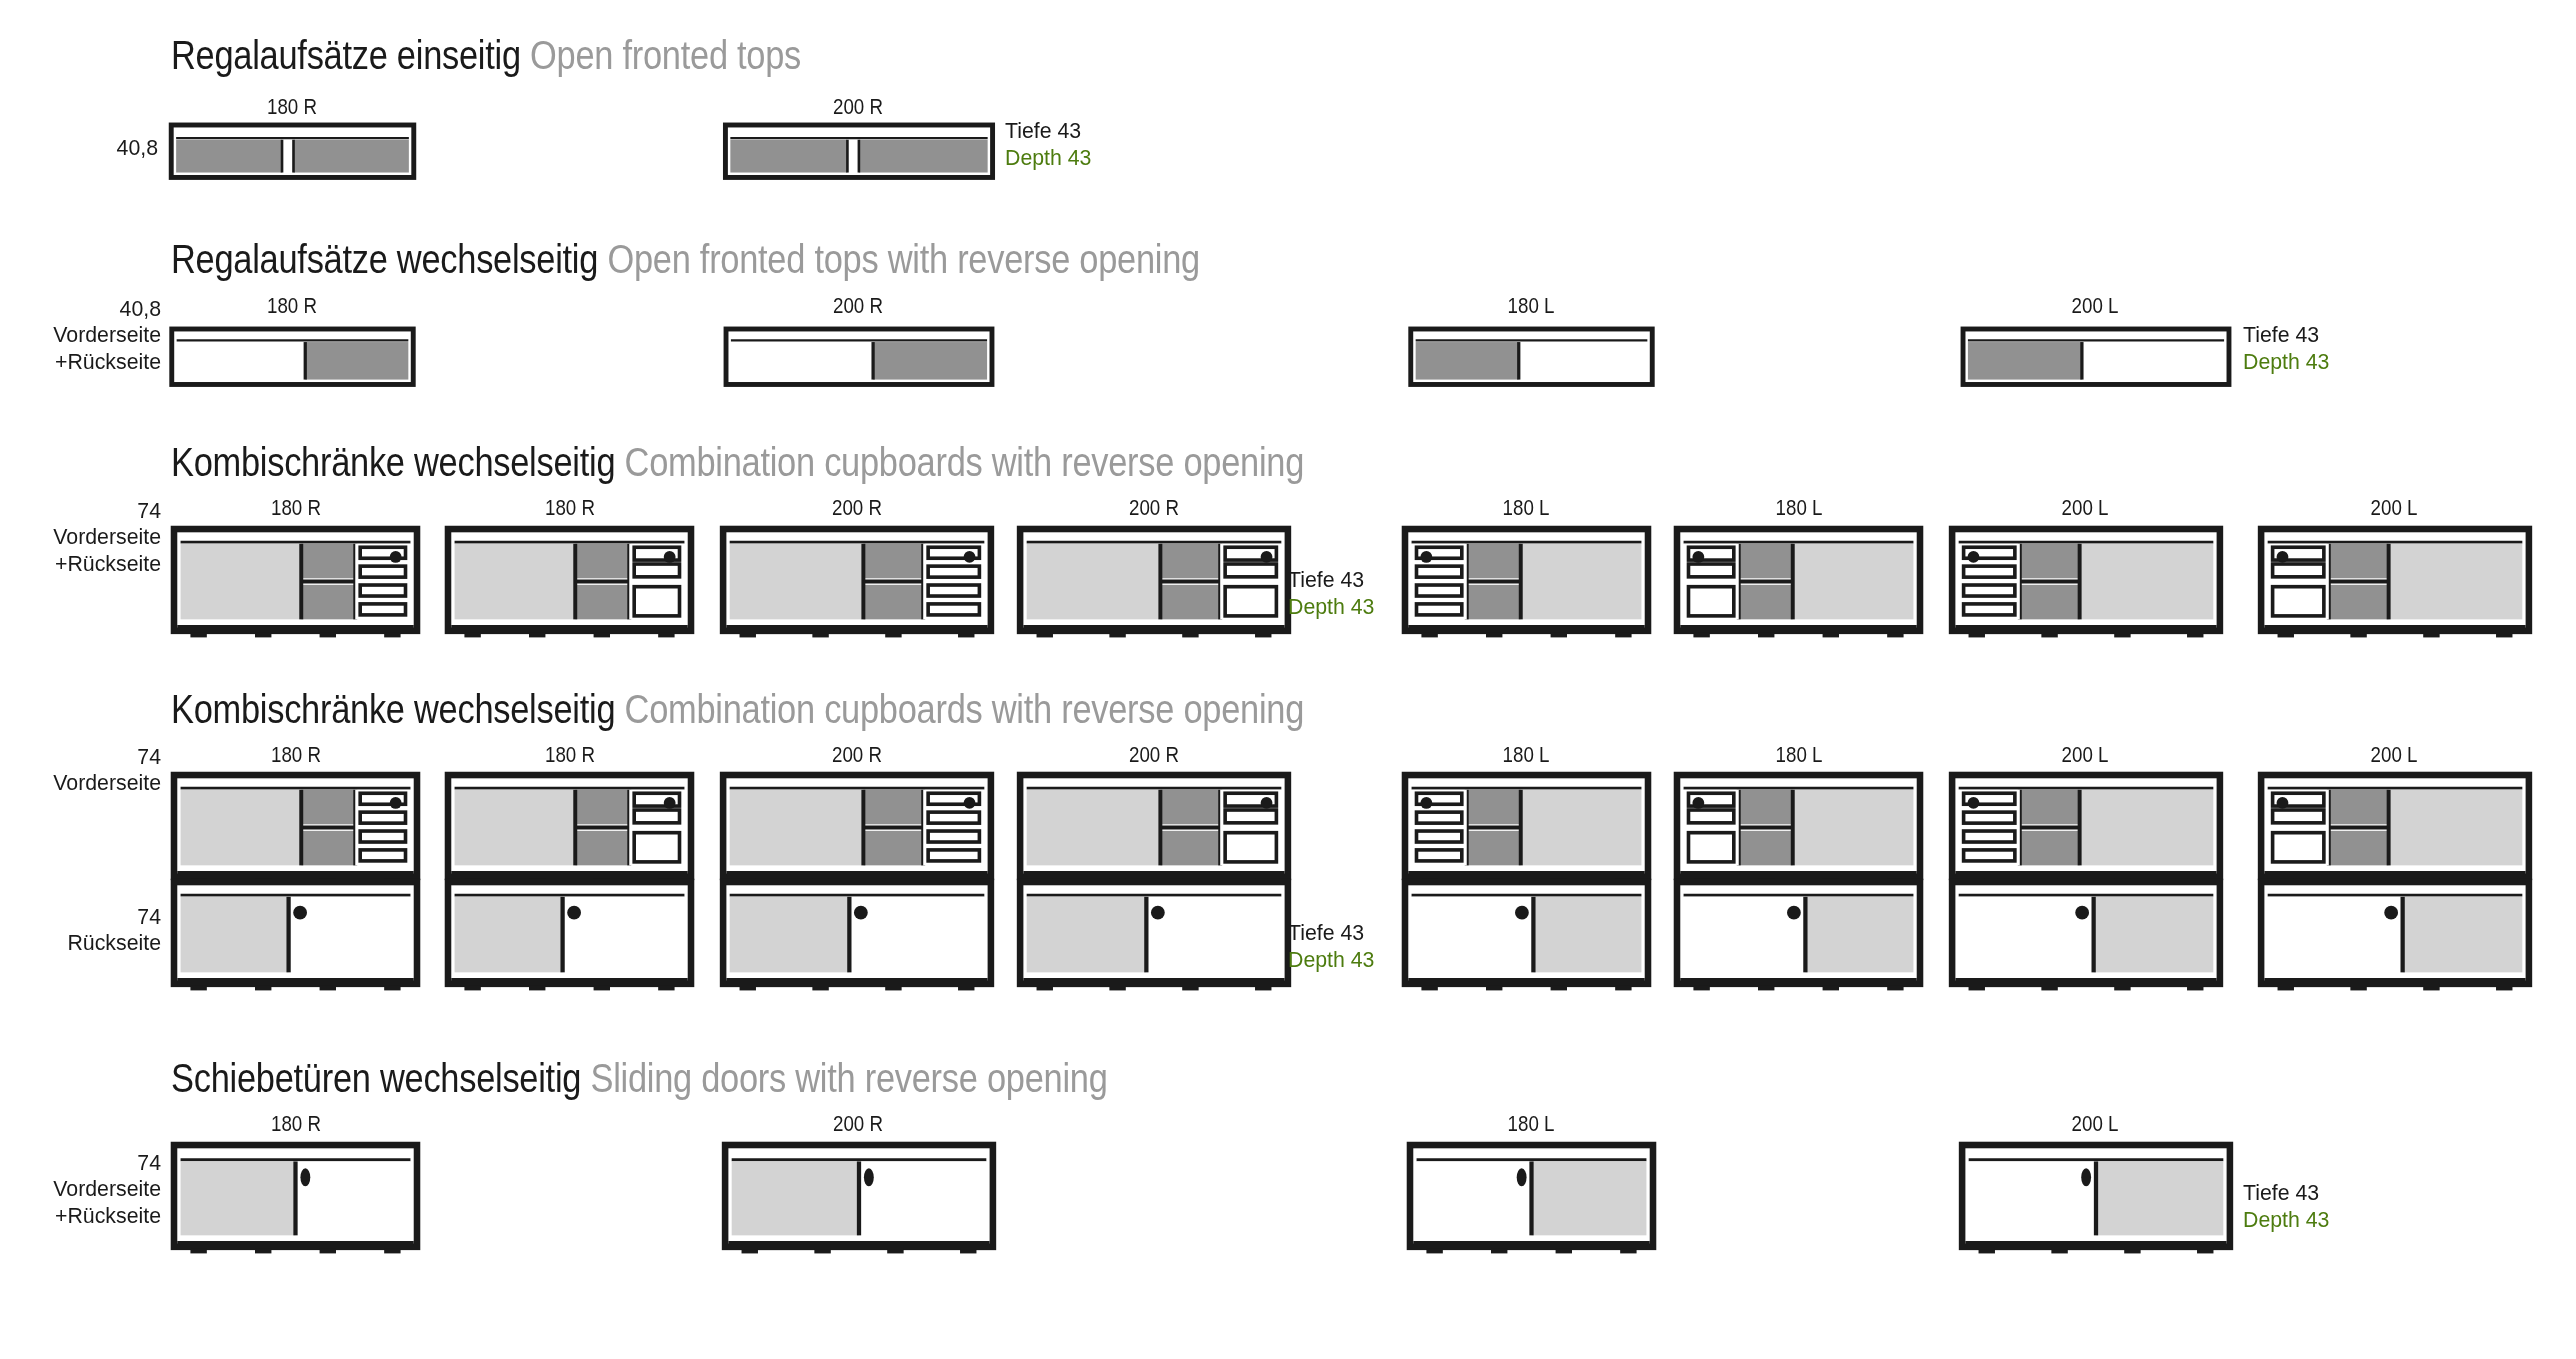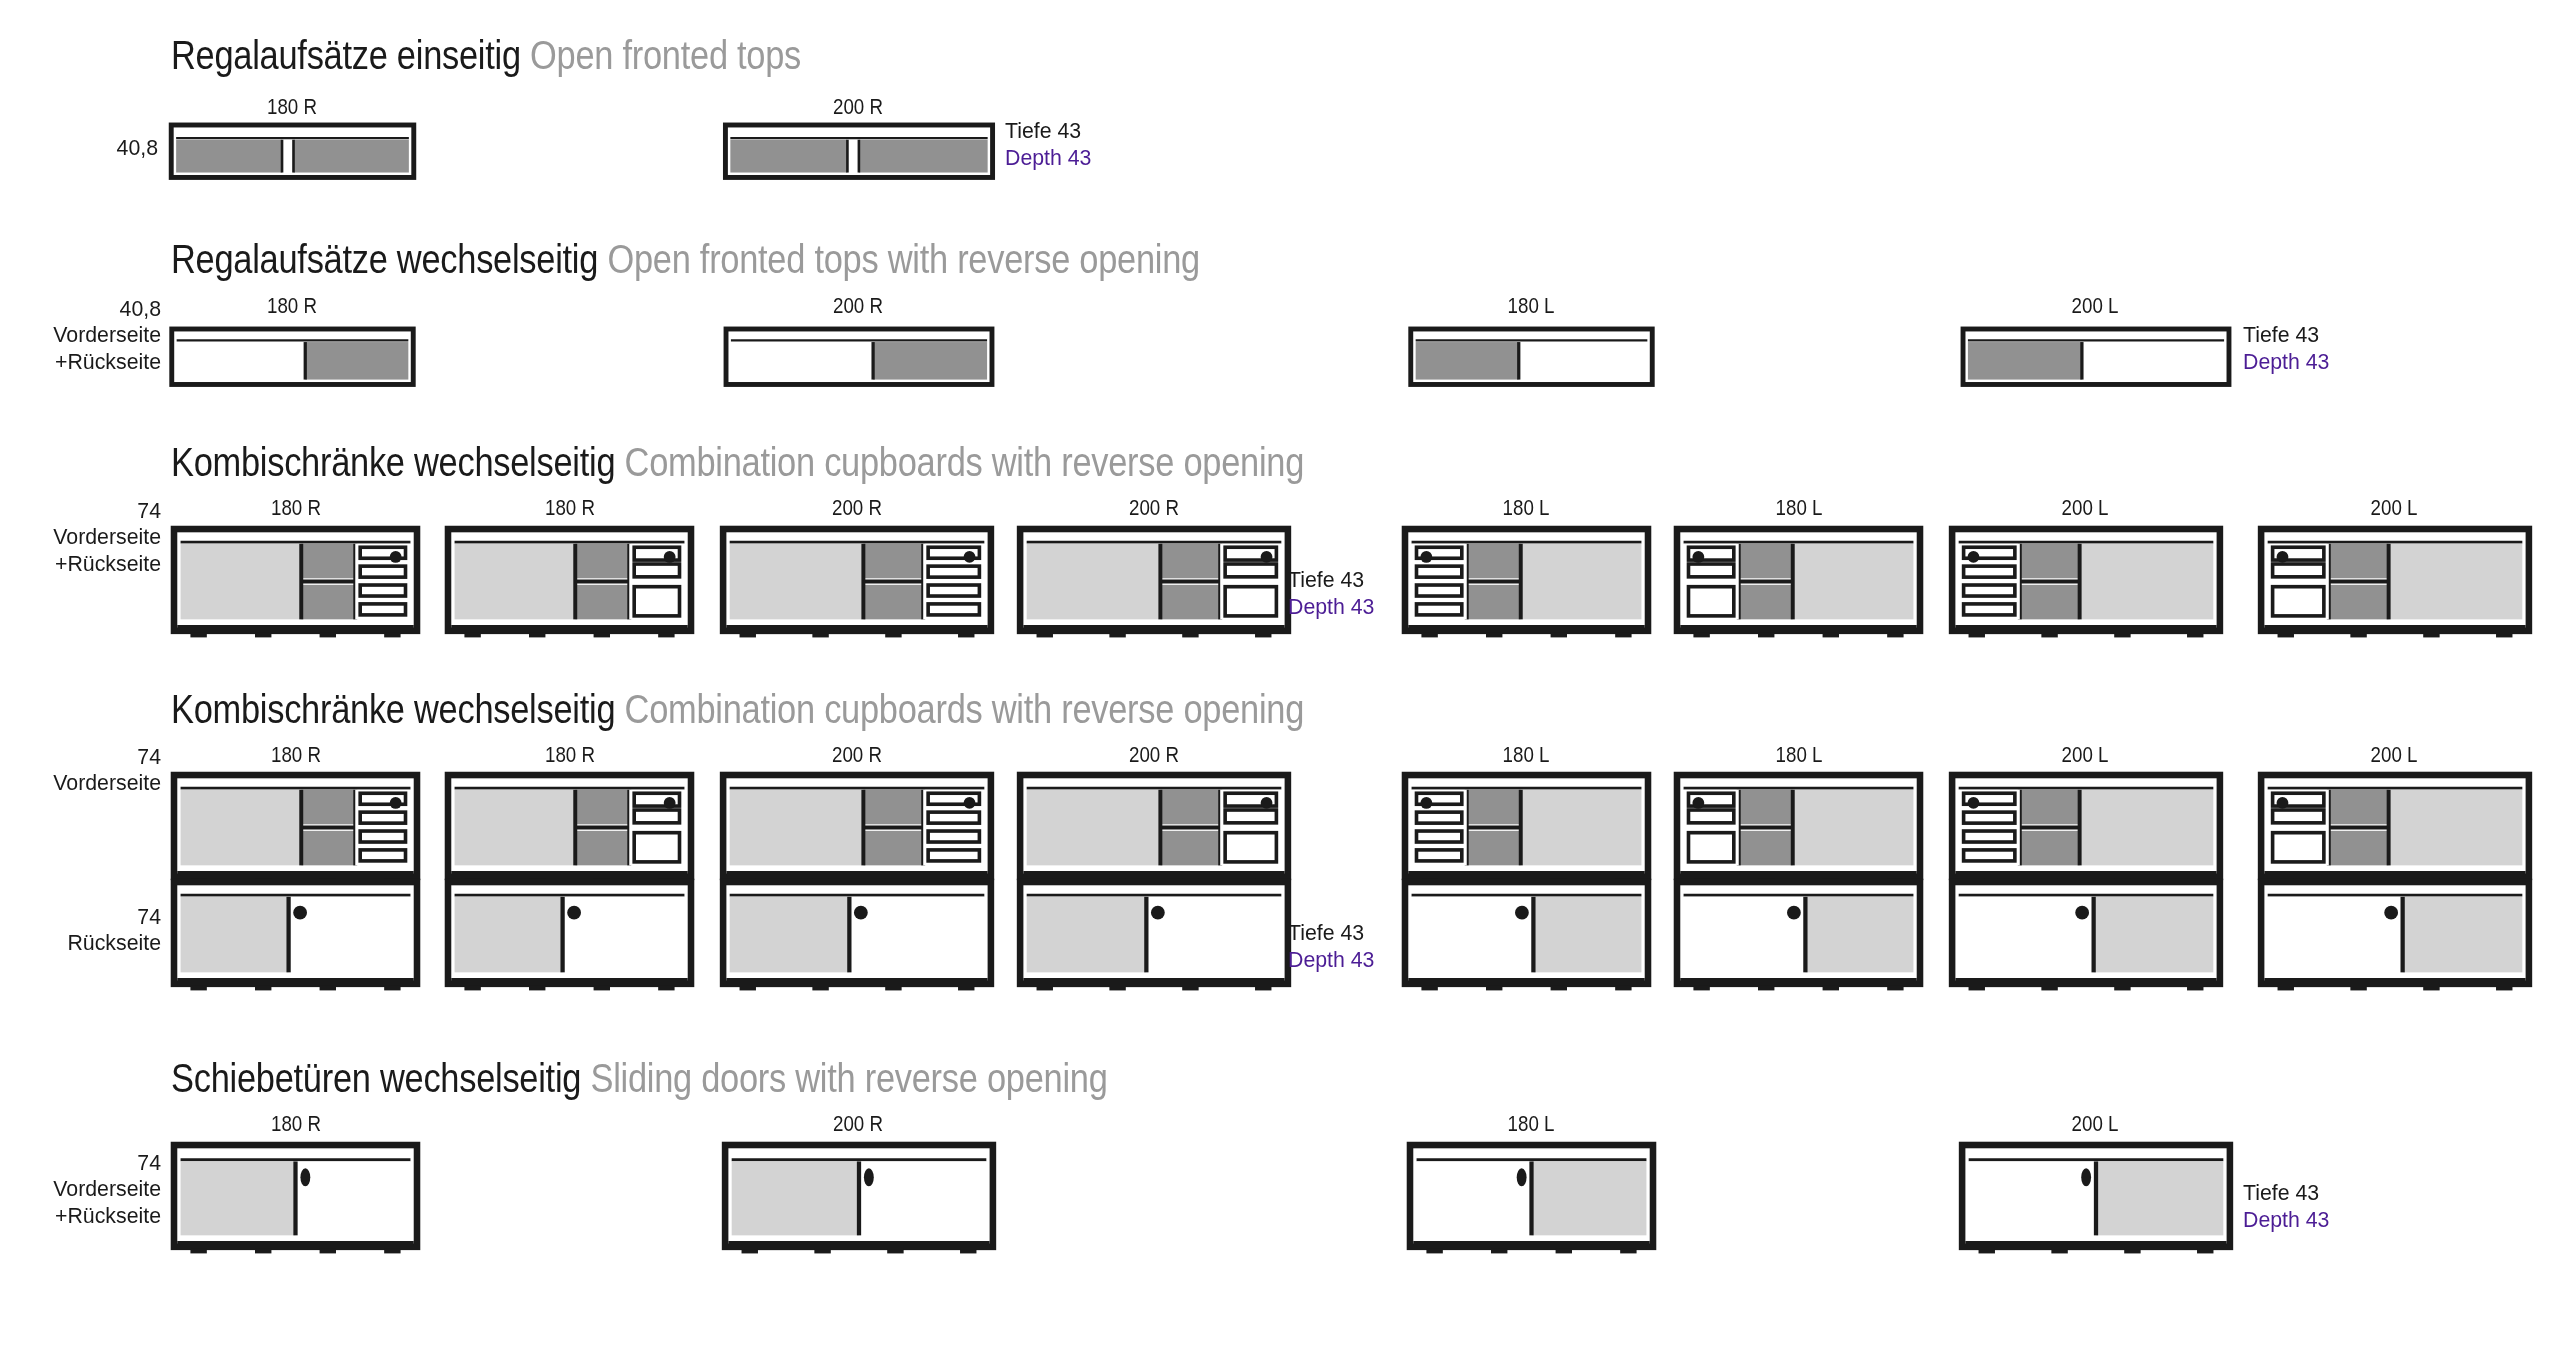--- a/index.html
+++ b/index.html
@@ -46,21 +46,21 @@
     text-align: right;
     line-height: 1.24;
   }
   .depth-label {
     position: absolute;
     font-size: 21.3px;
     white-space: nowrap;
     line-height: 1.28;
   }
   .depth-label .de { color: #1a1a1a; display: block; }
-  .depth-label .en { color: #4c1d95; display: block; }
+  .depth-label .en { color: #4d7c0f; display: block; }
 
   
   .unit {
     position: absolute;
   }
   .unit svg { display: block; overflow: visible; }
 </style>
 </head>
 <body>
 

